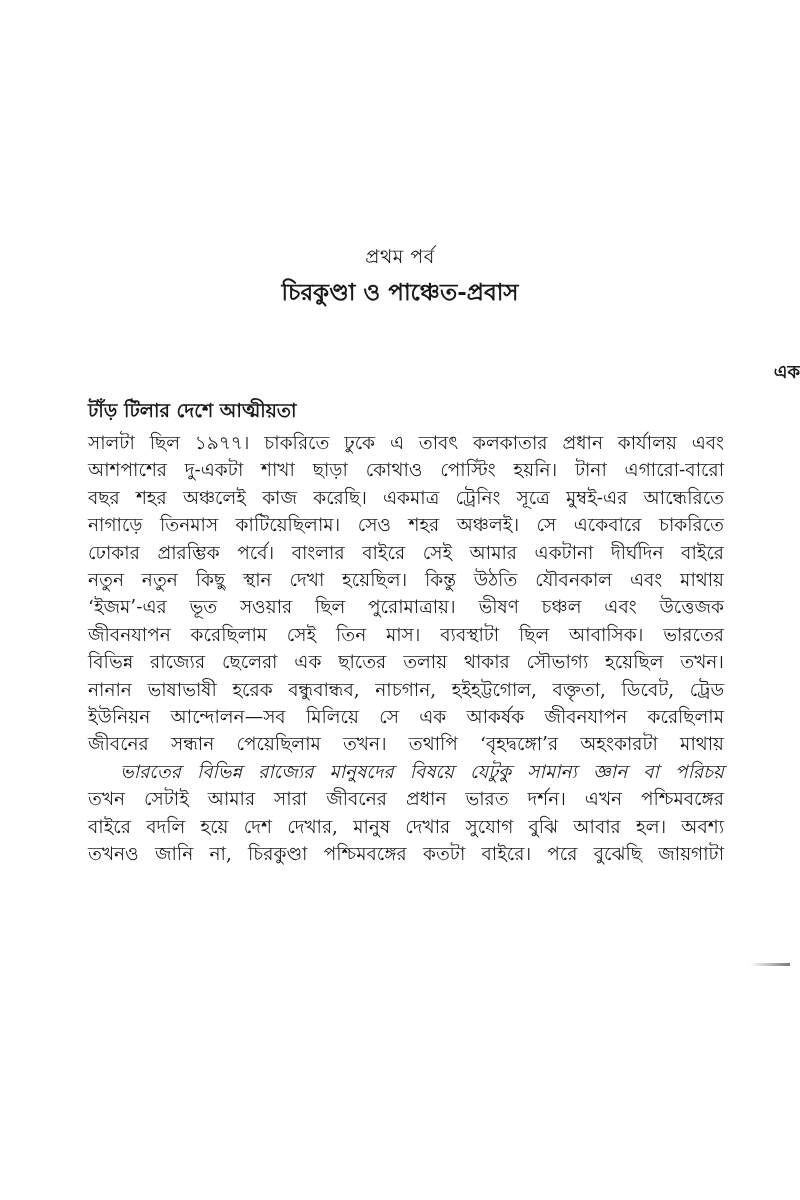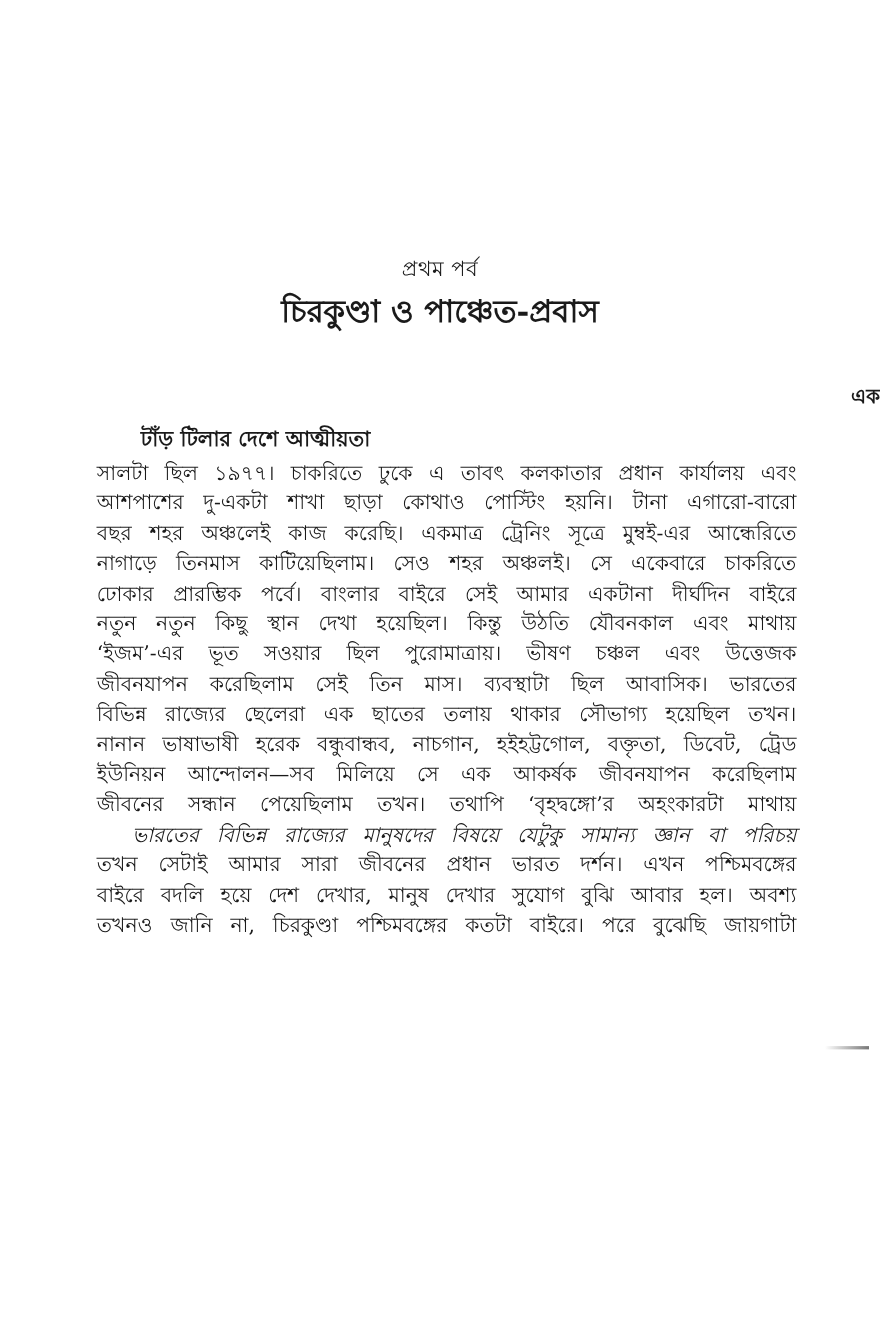--- a/index.html
+++ b/index.html
@@ -10,55 +10,54 @@
     body {
       width: 800px;
       height: 1200px;
       position: relative;
       overflow: hidden;
       color: #1a1a1a;
       font-family: "DejaVu Serif", "Liberation Serif", serif;
     }
     .page {
       position: absolute;
-      left: 0; top: 4px;
+      left: 0; top: 16px;
       width: 800px; height: 950px;
       background: #ffffff;
     }
     .part-label {
       position: absolute;
       top: 226px;
       left: 0; width: 800px;
       text-align: center;
       font-size: 19px;
       letter-spacing: 0.5px;
     }
     .chapter-title {
       position: absolute;
       top: 258px;
       left: 0; width: 800px;
       text-align: center;
-      font-size: 28px;
+      font-size: 23px;
       font-weight: 600;
     }
     .section-number {
       position: absolute;
       top: 342px;
       left: 0; width: 800px;
       text-align: right;
       font-size: 18px;
       font-weight: 700;
     }
     .section-heading {
       position: absolute;
       top: 380px;
       left: 88px;
       font-size: 19px;
       font-weight: 700;
-      margin-left: 40px;
     }
     .body-text {
       position: absolute;
       top: 413px;
       left: 88px;
       width: 636px;
       font-size: 18.5px;
       line-height: 27.4px;
       text-align: justify;
     }

